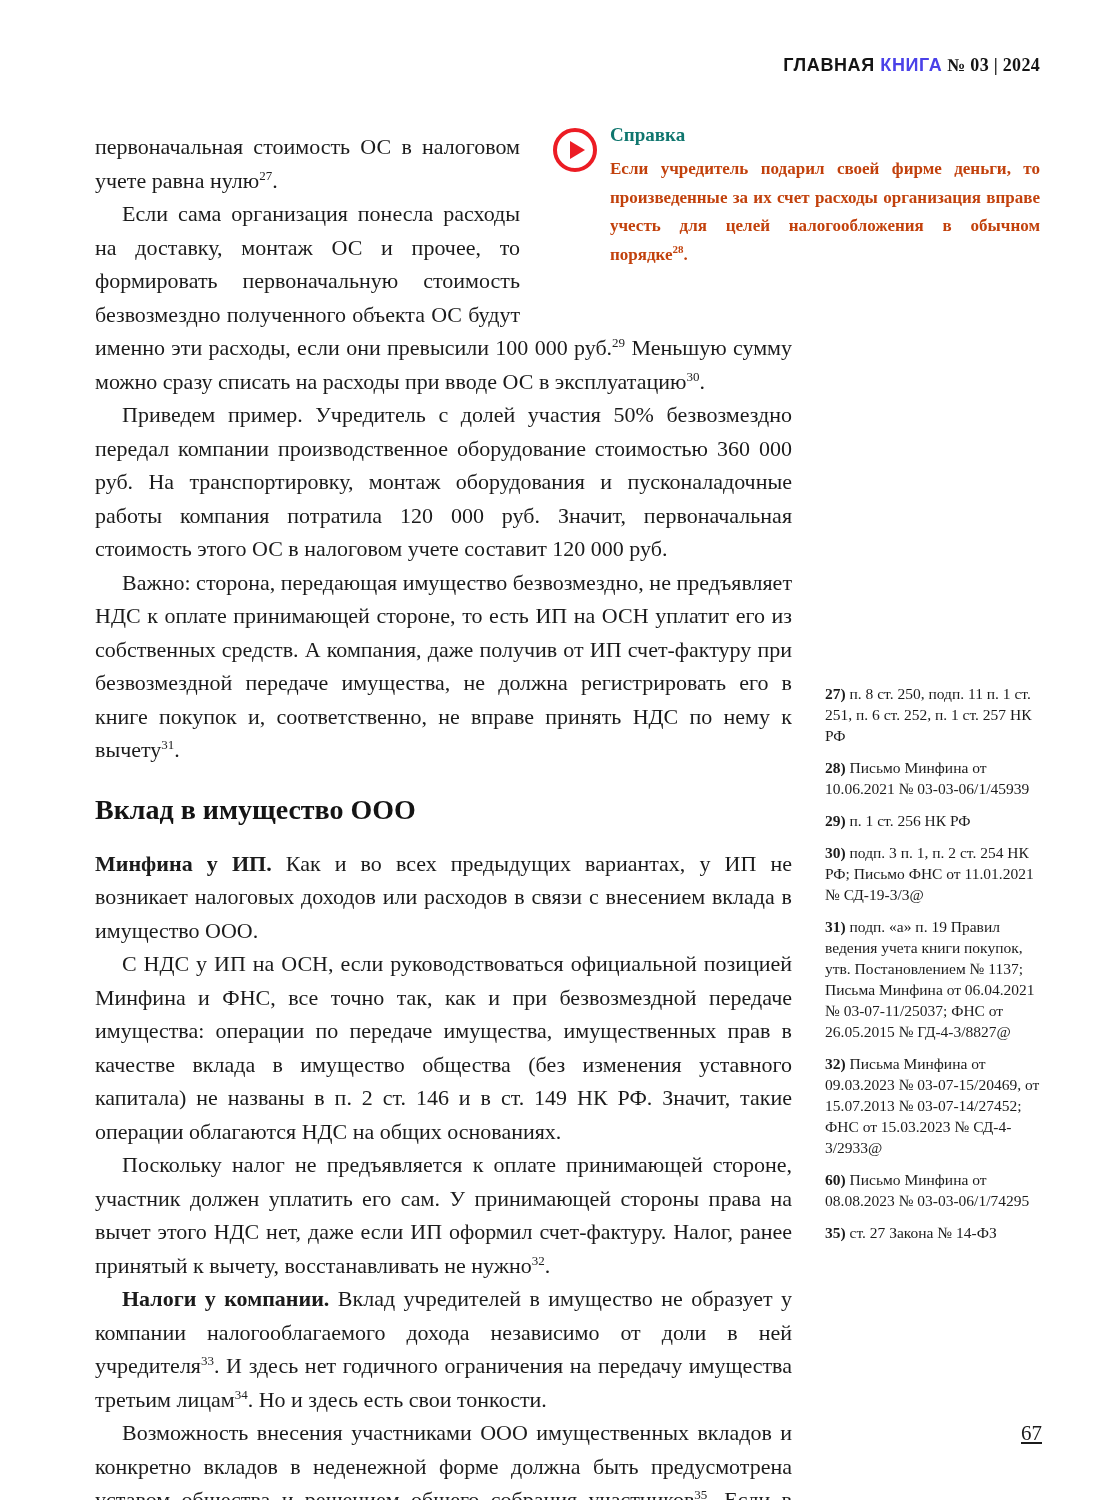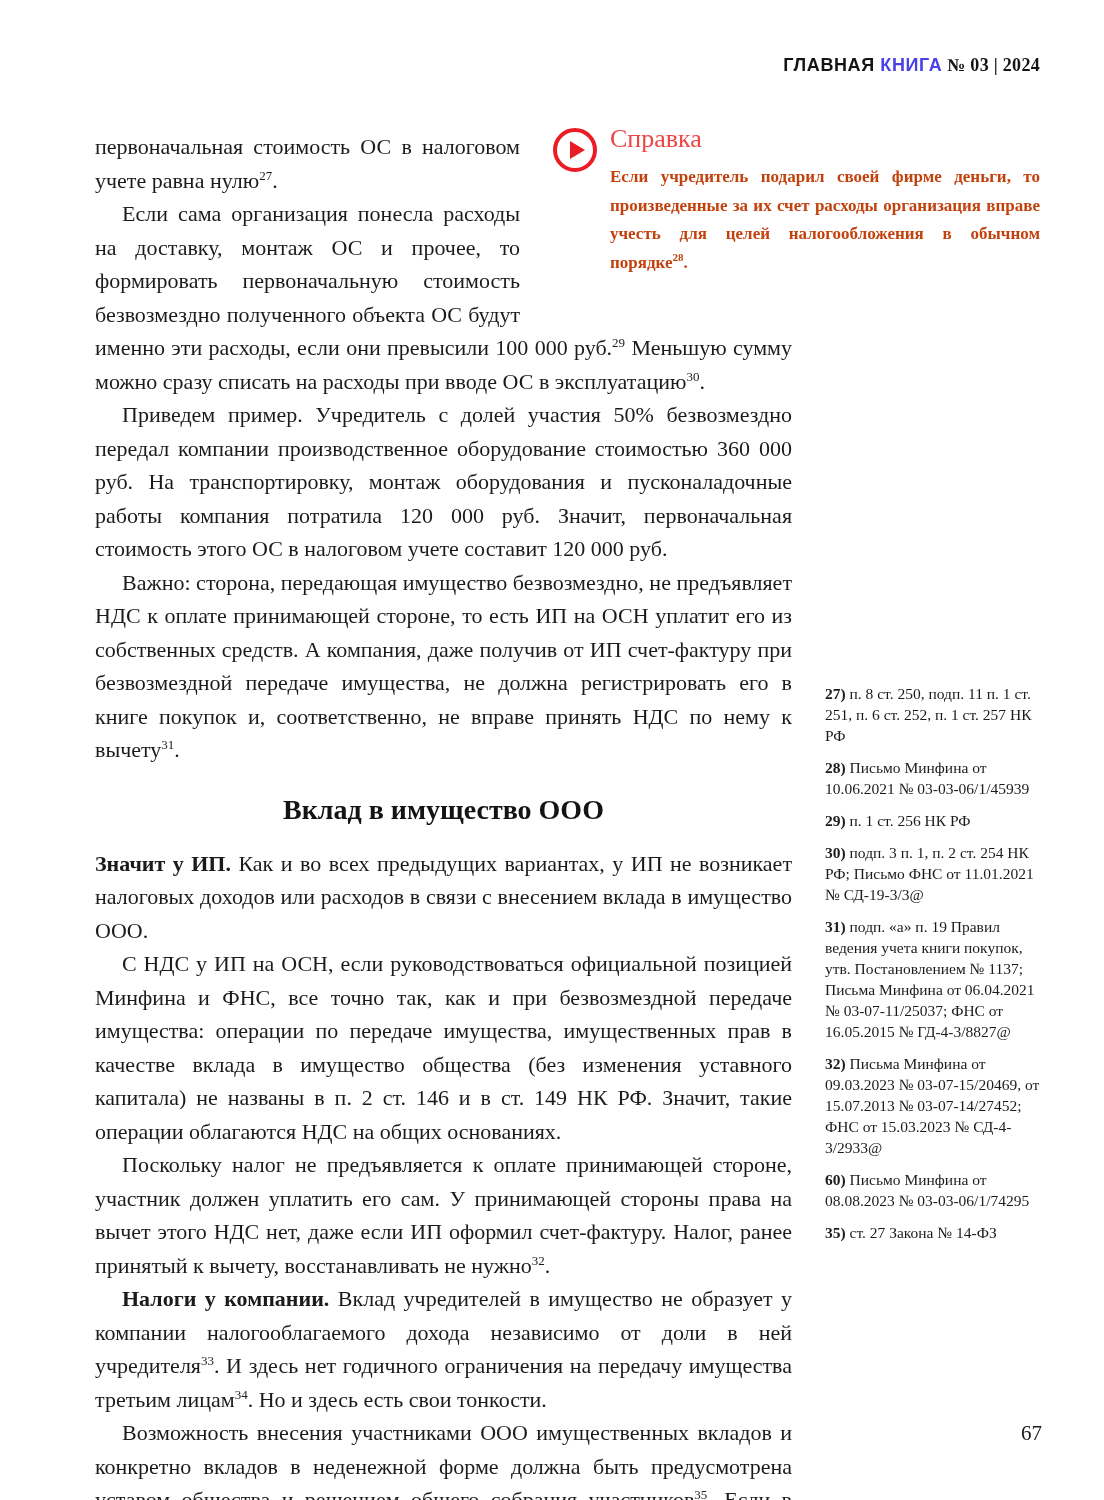--- a/index.html
+++ b/index.html
@@ -24,52 +24,52 @@
   .spravka-icon {
     position:absolute; left:0; top:4px; width:44px; height:44px;
     border:4px solid #ec1c24; border-radius:50%; background:#fff;
   }
   .spravka-icon .tri {
     position:absolute; left:13px; top:9px; width:0; height:0;
     border-left:15px solid #ec1c24;
     border-top:9px solid transparent; border-bottom:9px solid transparent;
   }
   .spravka-body { margin-left:57px; }
-  .spravka-title { font-size:26px; font-weight:normal; color:#ef4444; margin-bottom:9px; }
+  .spravka-title { font-size:19px; font-weight:bold; color:#0f766e; margin-bottom:9px; }
   .spravka-text {
     font-size:17px; font-weight:bold; line-height:28.5px; color:#c2410c;
     text-align:justify;
   }
   .spravka-text sup { font-size:11px; line-height:0; vertical-align:super; font-weight:bold; }
 
   
   .content {
     position:absolute; left:95px; top:130px; width:697px;
     font-size:22px; line-height:33.5px; text-align:justify;
   }
   .spravka-spacer { float:right; width:272px; height:168px; }
   .para { text-align:justify; }
   .para.indent { text-indent:27px; }
   .para sup { font-size:13px; line-height:0; vertical-align:super; }
   .lead { font-weight:bold; }
   .section-heading {
     font-size:28px; font-weight:bold; color:#141414;
-    margin-top:27px; margin-bottom:21px; text-align:center; line-height:32px;
+    margin-top:27px; margin-bottom:21px; text-align:left; line-height:32px;
   }
 
   
   .footnotes {
     position:absolute; left:825px; top:683px; width:218px;
     font-size:15.5px; line-height:21px; color:#1b1b1b; text-align:left;
   }
   .footnote { margin-bottom:11px; }
   .fn-num { font-weight:bold; }
 
   .page-number {
-    position:absolute; top:1421px; right:62px; font-size:21px; color:#1b1b1b;
+    position:absolute; top:1421px; right:62px; font-size:21px; color:#1b1b1b;text-decoration:underline;
   }
 </style>
 </head>
 <body>
 
 <div class="page">
 
   <div class="header">
     <span class="h-sans h-black">ГЛАВНАЯ </span><span class="h-sans h-blue">КНИГА</span><span class="h-issue"> № 03 | 2024</span>
   </div>
@@ -87,35 +87,35 @@
   <main class="content">
     <div class="spravka-spacer"></div>
     <div>
         <p class="para"><span>первоначальная стоимость ОС в налоговом учете равна нулю</span><sup>27</sup><span>.</span></p>
         <p class="para indent"><span>Если сама организация понесла расходы на доставку, монтаж ОС и прочее, то формировать первоначальную стоимость безвозмездно полученного объекта ОС будут именно эти расходы, если они превысили 100 000 руб.</span><sup>29</sup><span> Меньшую сумму можно сразу списать на расходы при вводе ОС в эксплуатацию</span><sup>30</sup><span>.</span></p>
         <p class="para indent"><span>Приведем пример. Учредитель с долей участия 50% безвозмездно передал компании производственное оборудование стоимостью 360 000 руб. На транспортировку, монтаж оборудования и пусконаладочные работы компания потратила 120 000 руб. Значит, первоначальная стоимость этого ОС в налоговом учете составит 120 000 руб.</span></p>
         <p class="para indent"><span>Важно: сторона, передающая имущество безвозмездно, не предъявляет НДС к оплате принимающей стороне, то есть ИП на ОСН уплатит его из собственных средств. А компания, даже получив от ИП счет-фактуру при безвозмездной передаче имущества, не должна регистрировать его в книге покупок и, соответственно, не вправе принять НДС по нему к вычету</span><sup>31</sup><span>.</span></p>
       </div>
     <h2 class="section-heading">Вклад в имущество ООО</h2>
     <div>
-        <p class="para"><span class="lead">Значит у ИП.</span><span> Как и во всех предыдущих вариантах, у ИП не возникает налоговых доходов или расходов в связи с внесением вклада в имущество ООО.</span></p>
+        <p class="para"><span class="lead">Минфина у ИП.</span><span> Как и во всех предыдущих вариантах, у ИП не возникает налоговых доходов или расходов в связи с внесением вклада в имущество ООО.</span></p>
         <p class="para indent"><span>С НДС у ИП на ОСН, если руководствоваться официальной позицией Минфина и ФНС, все точно так, как и при безвозмездной передаче имущества: операции по передаче имущества, имущественных прав в качестве вклада в имущество общества (без изменения уставного капитала) не названы в п. 2 ст. 146 и в ст. 149 НК РФ. Значит, такие операции облагаются НДС на общих основаниях.</span></p>
         <p class="para indent"><span>Поскольку налог не предъявляется к оплате принимающей стороне, участник должен уплатить его сам. У принимающей стороны права на вычет этого НДС нет, даже если ИП оформил счет-фактуру. Налог, ранее принятый к вычету, восстанавливать не нужно</span><sup>32</sup><span>.</span></p>
         <p class="para indent"><span class="lead">Налоги у компании.</span><span> Вклад учредителей в имущество не образует у компании налогооблагаемого дохода независимо от доли в ней учредителя</span><sup>33</sup><span>. И здесь нет годичного ограничения на передачу имущества третьим лицам</span><sup>34</sup><span>. Но и здесь есть свои тонкости.</span></p>
         <p class="para indent"><span>Возможность внесения участниками ООО имущественных вкладов и конкретно вкладов в неденежной форме должна быть предусмотрена уставом общества и решением общего собрания участников</span><sup>35</sup><span>. Если в ООО один участник, то он просто письменно оформляет такое решение. И это решение должно быть заверено нотариально</span></p>
       </div>
   </main>
 
   <aside class="footnotes">
     <div>
         <div class="footnote"><span class="fn-num">27) </span><span class="fn-text">п. 8 ст. 250, подп. 11 п. 1 ст. 251, п. 6 ст. 252, п. 1 ст. 257 НК РФ</span></div>
         <div class="footnote"><span class="fn-num">28) </span><span class="fn-text">Письмо Минфина от 10.06.2021 № 03-03-06/1/45939</span></div>
         <div class="footnote"><span class="fn-num">29) </span><span class="fn-text">п. 1 ст. 256 НК РФ</span></div>
         <div class="footnote"><span class="fn-num">30) </span><span class="fn-text">подп. 3 п. 1, п. 2 ст. 254 НК РФ; Письмо ФНС от 11.01.2021 № СД-19-3/3@</span></div>
-        <div class="footnote"><span class="fn-num">31) </span><span class="fn-text">подп. «а» п. 19 Правил ведения учета книги покупок, утв. Постановлением № 1137; Письма Минфина от 06.04.2021 № 03-07-11/25037; ФНС от 16.05.2015 № ГД-4-3/8827@</span></div>
+        <div class="footnote"><span class="fn-num">31) </span><span class="fn-text">подп. «а» п. 19 Правил ведения учета книги покупок, утв. Постановлением № 1137; Письма Минфина от 06.04.2021 № 03-07-11/25037; ФНС от 26.05.2015 № ГД-4-3/8827@</span></div>
         <div class="footnote"><span class="fn-num">32) </span><span class="fn-text">Письма Минфина от 09.03.2023 № 03-07-15/20469, от 15.07.2013 № 03-07-14/27452; ФНС от 15.03.2023 № СД-4-3/2933@</span></div>
         <div class="footnote"><span class="fn-num">60) </span><span class="fn-text">Письмо Минфина от 08.08.2023 № 03-03-06/1/74295</span></div>
         <div class="footnote"><span class="fn-num">35) </span><span class="fn-text">ст. 27 Закона № 14-ФЗ</span></div>
       </div>
   </aside>
 
   <div class="page-number">67</div>
 
 </div>
 

